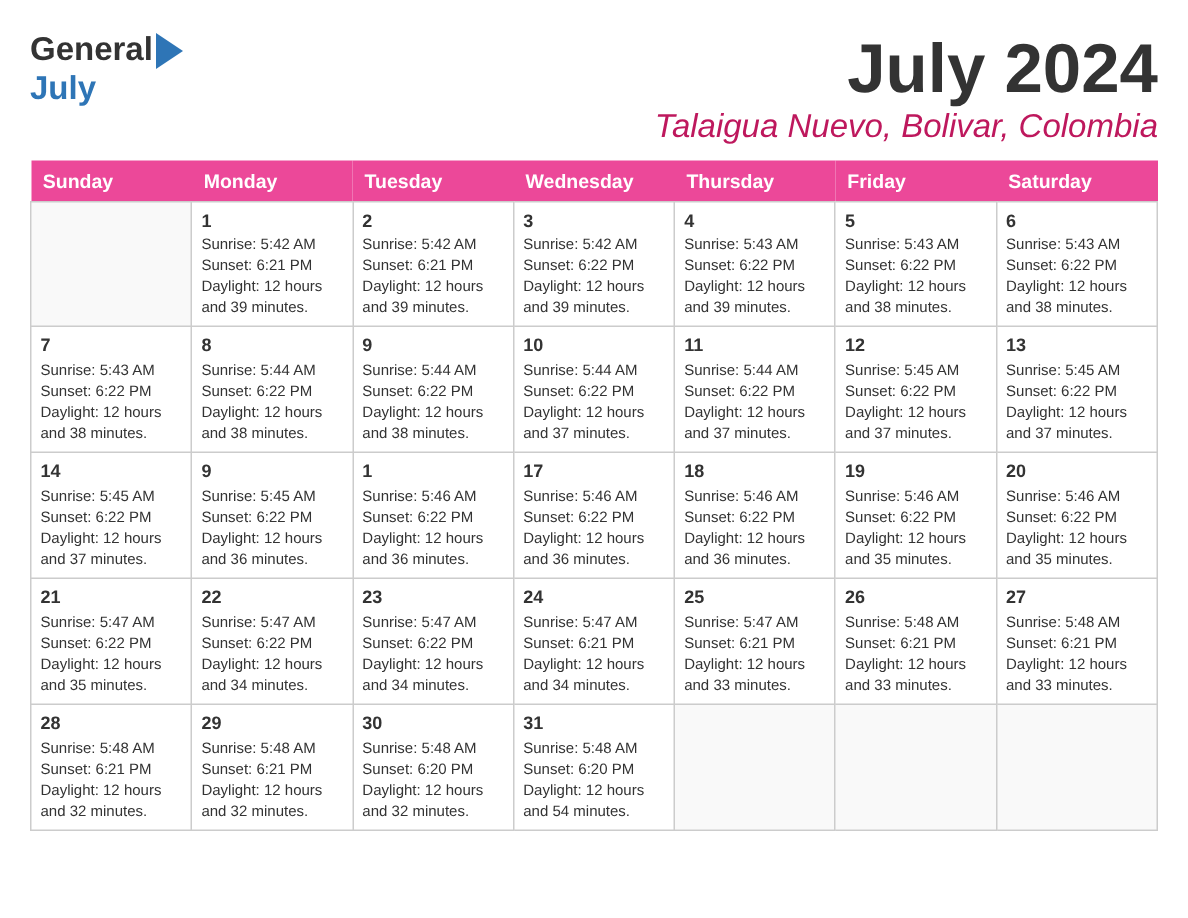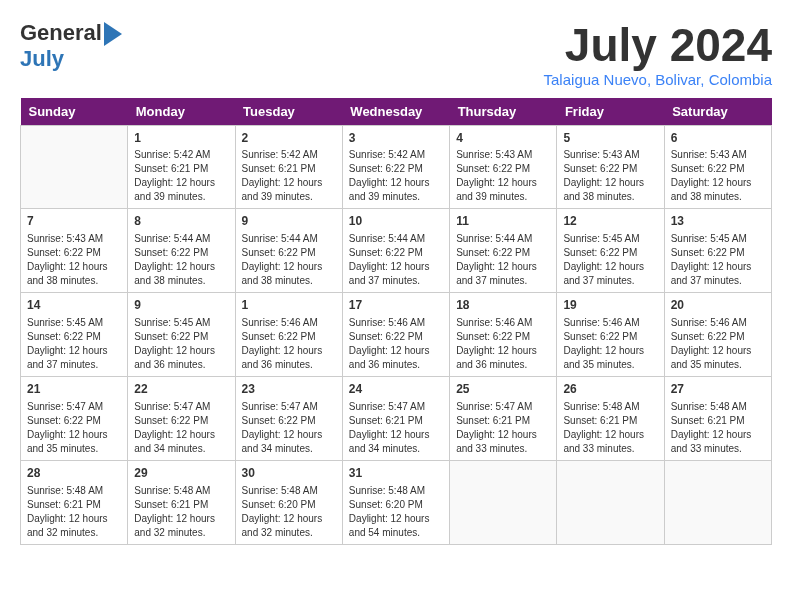--- a/index.html
+++ b/index.html
@@ -24,29 +24,30 @@
     .title-section {
       text-align: right;
     }
     .month-title {
       font-size: 46px;
       font-weight: bold;
       color: #333;
       line-height: 1.1;
     }
     .location-title {
-      font-size: 15px;
-      color: #3b82f6;
+      font-size: 22px;
+      color: #be185d;
+      font-style: italic;
     }
     table {
       width: 100%;
       border-collapse: collapse;
     }
     th {
-      background-color: #701a75;
+      background-color: #ec4899;
       color: white;
       padding: 6px 8px;
       text-align: left;
       font-size: 13px;
       font-weight: bold;
     }
     td {
       border: 1px solid #ccc;
       vertical-align: top;
       padding: 4px 6px;

